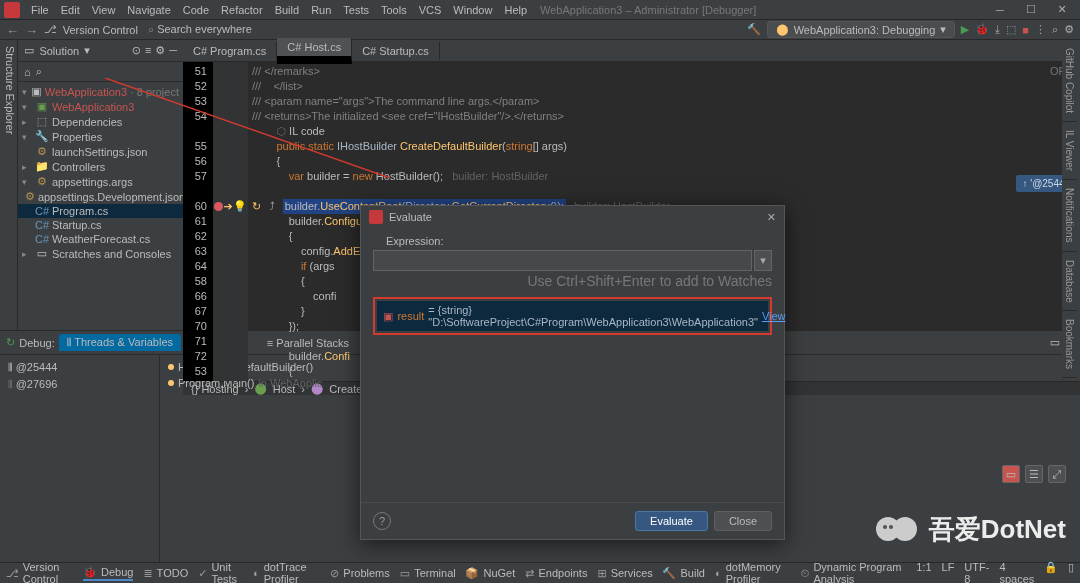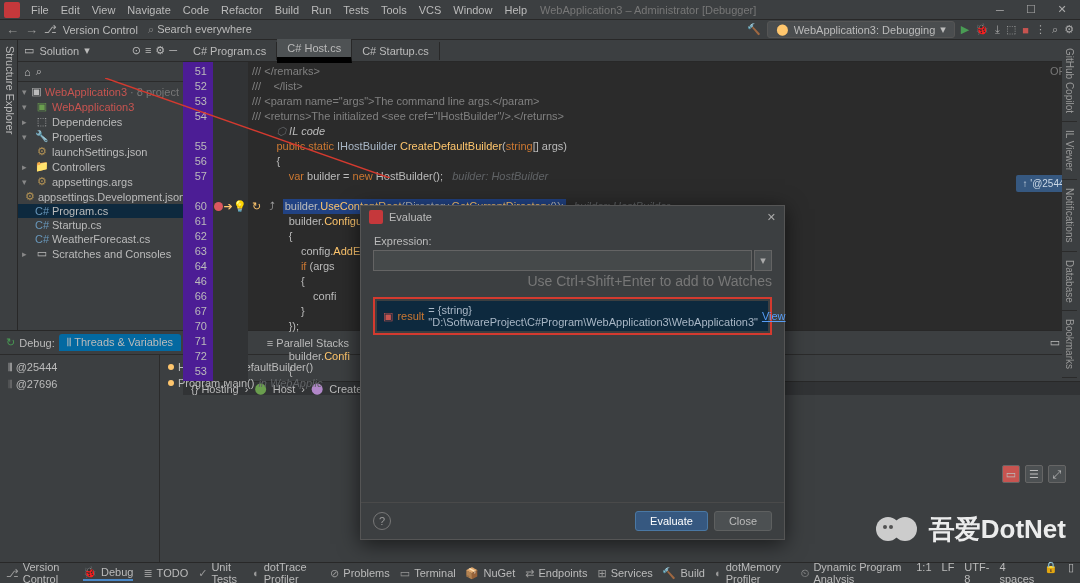--- a/index.html
+++ b/index.html
@@ -33,29 +33,29 @@
 .tree .row.sel{background:#0d293e}
 .tree .caret{width:10px;color:#888;font-size:9px}
 .tree .ic{width:14px;text-align:center}
 .tree .nm{color:#bbb}
 .tree .nm.red{color:#c75450}
 .tree .dim{color:#777}
 .pad1{padding-left:10px}.pad2{padding-left:20px}.pad3{padding-left:32px}.pad4{padding-left:44px}
 .editor{flex:1;display:flex;flex-direction:column;background:#2b2b2b}
 .edtabs{height:22px;background:#3c3f41;display:flex;align-items:center;border-bottom:1px solid #282828}
 .edtab{padding:3px 10px;display:flex;align-items:center;gap:4px;color:#bbb;border-right:1px solid #282828}
-.edtab.active{background:#4e5254;border-bottom:6px solid #000000}
+.edtab.active{background:#4e5254;border-bottom:8px solid #000000}
 .codearea{flex:1;display:flex;font-family:"JetBrains Mono",Consolas,monospace;font-size:11px;line-height:15px;position:relative}
-.gut{width:30px;text-align:right;color:#606366;padding:2px 6px 2px 2px;background:#4c1d95}
+.gut{width:30px;text-align:right;color:#606366;padding:2px 6px 2px 2px;background:#000000}
 .gut div{height:15px}
 .marks{width:35px;background:#313335;padding:2px 0}
 .marks div{height:15px;display:flex;align-items:center;justify-content:center;gap:1px}
 .code{flex:1;padding:2px 4px;position:relative}
 .code .ln{height:15px;white-space:pre}
-.c-com{color:#808080}.c-key{color:#cc7832}.c-type{color:#a9b7c6}.c-str{color:#6a8759}.c-meth{color:#ffc66d}.c-dim{color:#606366;font-style:italic}
+.c-com{color:#808080}.c-key{color:#cc7832}.c-type{color:#a9b7c6}.c-str{color:#6a8759}.c-meth{color:#ffc66d}.c-dim{color:#606366;}
 .hlline{background:#214283;padding:0 2px}
 .off{position:absolute;right:8px;top:2px;color:#777}
 .lineflag{position:absolute;right:2px;top:113px;background:#365880;padding:1px 6px;border-radius:2px;color:#cbd8e6;font-size:10px}
 .debugpanel{height:235px;background:#3c3f41;border-top:1px solid #282828;display:flex;flex-direction:column}
 .dbghdr{display:flex;align-items:center;padding:3px 6px;gap:4px;border-bottom:1px solid #2b2b2b}
 .dbgtab{padding:2px 8px;color:#bbb}
 .dbgtab.active{background:#0369a1;border-radius:3px 3px 0 0}
 .dbghdr .rt{margin-left:auto;display:flex;gap:6px;color:#aaa}
 .dbgbody{flex:1;display:flex}
 .dbgleft{width:160px;padding:4px 8px;border-right:1px solid #2b2b2b}
@@ -64,21 +64,21 @@
 .dbgright .fr{color:#bbb;padding:2px 0;display:flex;align-items:center;gap:4px}
 .dot-y{width:6px;height:6px;background:#ffc66d;border-radius:50%;display:inline-block}
 .statusbar{position:absolute;bottom:0;left:0;right:0;height:21px;background:#3c3f41;display:flex;align-items:center;padding:0 6px;gap:10px;border-top:1px solid #282828}
 .sbitem{display:flex;align-items:center;gap:4px;color:#999}
 .sbitem.active{color:#fff;border-bottom:2px solid #4a88c7;padding-bottom:0}
 .statusbar .rt{margin-left:auto;display:flex;gap:10px;color:#888}
 .evalmodal{position:absolute;left:360px;top:205px;width:425px;height:335px;background:#3c3f41;border:1px solid #555;box-shadow:0 4px 20px rgba(0,0,0,.6);display:flex;flex-direction:column}
 .evalhdr{display:flex;align-items:center;padding:4px 8px}
 .evalhdr .cls{margin-left:auto;color:#aaa}
 .evalbody{flex:1;padding:4px 12px;display:flex;flex-direction:column}
-.evalbl{color:#bbb;margin:3px 1px}
+.evalbl{color:#bbb;margin:3px 13px}
 .evalinput{display:flex;gap:2px}
 .evalinput input{flex:1;background:#45494a;border:1px solid #646464;height:21px;padding:0 6px;color:#bbb}
 .evalinput .dd{width:18px;background:#4c5052;border:1px solid #646464;display:flex;align-items:center;justify-content:center;color:#aaa}
 .evalhint{text-align:right;color:#777;font-size:14px;padding:2px 0}
 .resultbox{border:2px solid #d43a2f;margin-top:6px;padding:2px}
 .resrow{background:#0d293e;padding:3px 6px;display:flex;align-items:center;gap:4px}
 .resrow .rn{color:#cc7832}
 .resrow .rv{color:#a9b7c6}
 .resrow .vw{color:#589df6;margin-left:auto;text-decoration:underline}
 .evalfoot{display:flex;justify-content:space-between;align-items:center;padding:8px 12px;border-top:1px solid #4a4a4a}
@@ -251,21 +251,21 @@
           <div></div>
           <div>55</div>
           <div>56</div>
           <div>57</div>
           <div></div>
           <div>60</div>
           <div>61</div>
           <div>62</div>
           <div>63</div>
           <div>64</div>
-          <div>46</div>
+          <div>58</div>
           <div>66</div>
           <div>67</div>
           <div>70</div>
           <div>71</div>
           <div>72</div>
           <div>53</div>
       </div>
       <div class="marks">
         <div></div>
           <div></div>

